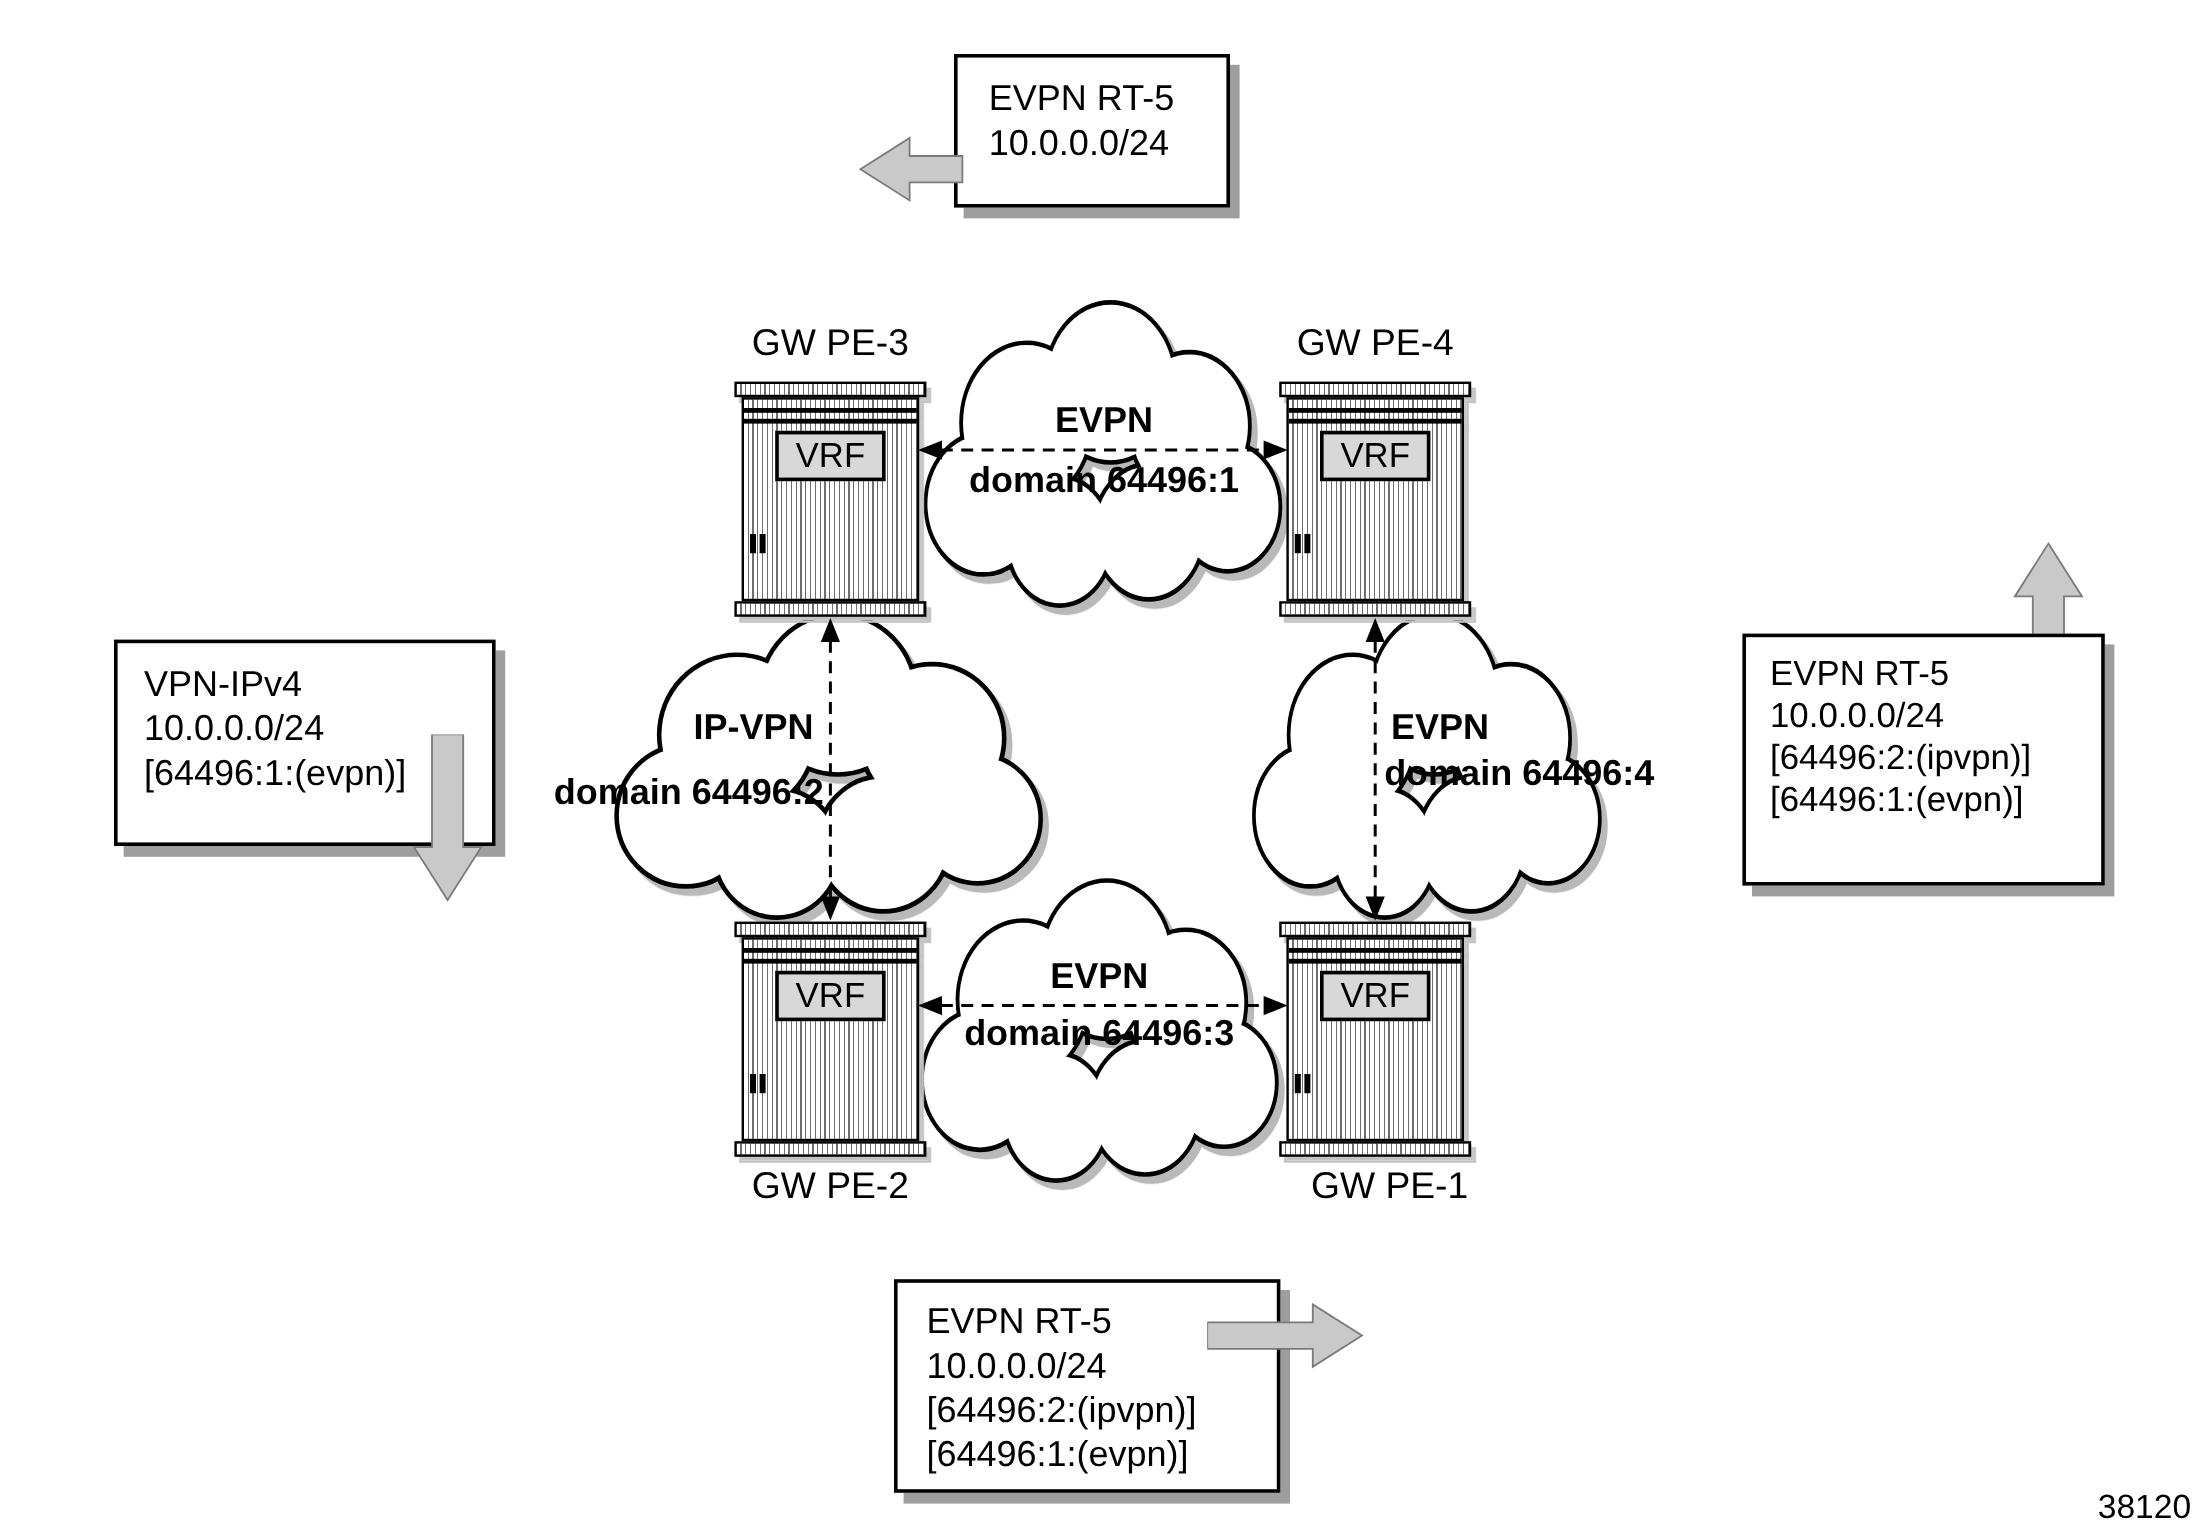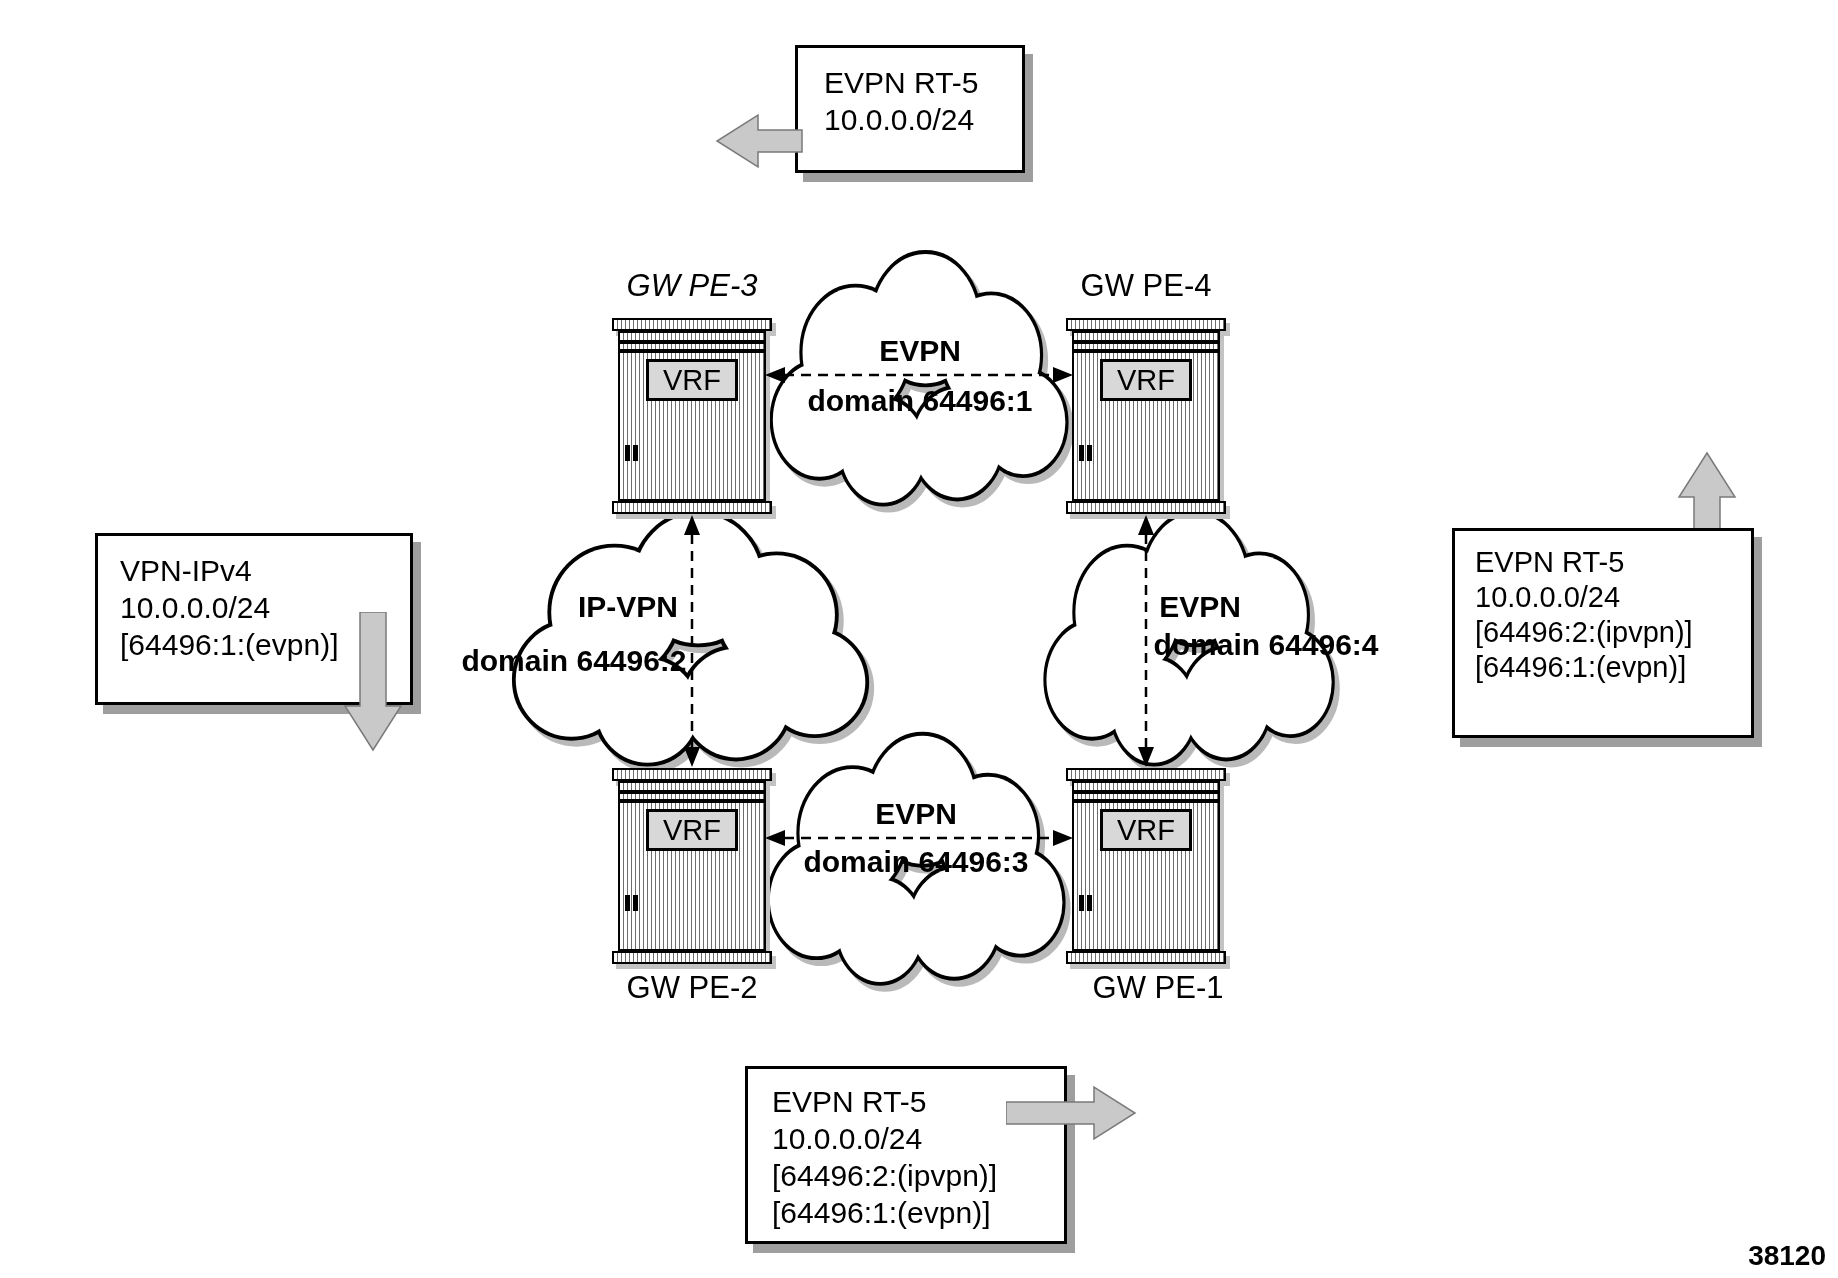--- a/index.html
+++ b/index.html
@@ -42,21 +42,21 @@
   .callout { position: absolute; background: #fff; border: 3px solid #000;
              box-shadow: 8px 9px 0 #9e9e9e; z-index: 4; }
   .callout .line { font-size: 30px; line-height: 37px; white-space: nowrap; }
   .callout.small .line { font-size: 29px; line-height: 35px; }
 
   
   .block-arrow { position: absolute; }
   .z-front { z-index: 6; }
   .z-back  { z-index: 3; }
 
-  .fignum { position: absolute; right: 12px; bottom: 6px; font-size: 28px; font-weight: bold; }
+  .fignum { position: absolute; right: 12px; bottom: 6px; font-size: 28px; }
 </style>
 </head>
 <body>
 
 <div class="canvas">
 
   <div class="cloud" style="left:758px; top:228px; width:318px; height:298px;">
     <svg class="cloud-svg" viewBox="0 0 300 230" preserveAspectRatio="none">
       <g fill="#ffffff" stroke="#000000" stroke-width="6">
         <circle cx="58" cy="148" r="44"></circle>
@@ -141,21 +141,21 @@
           <circle cx="92" cy="96" r="50"></circle>
           <circle cx="158" cy="70" r="50"></circle>
         <circle cx="220" cy="98" r="46"></circle>
           <circle cx="250" cy="150" r="40"></circle>
           <circle cx="188" cy="166" r="42"></circle>
         <circle cx="118" cy="172" r="40"></circle>
       </g>
     </svg>
   </div>
 
-  <div class="rlabel" style="left:692px; top:268px;font-style:italic;">GW PE-3</div>
+  <div class="rlabel" style="left:692px; top:268px;">GW PE-3</div>
   <div class="router" style="left:618px; top:318px;">
     <div class="rcap t"></div>
     <div class="rbody">
       <div class="rband b1"></div>
       <div class="rband b2"></div>
       <div class="vrf">VRF</div>
       <div class="rled l1"></div>
       <div class="rled l2"></div>
     </div>
     <div class="rcap b"></div>

